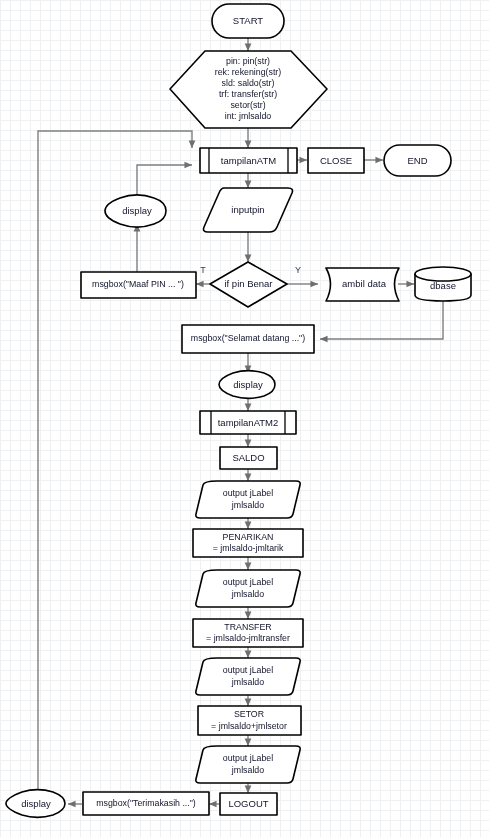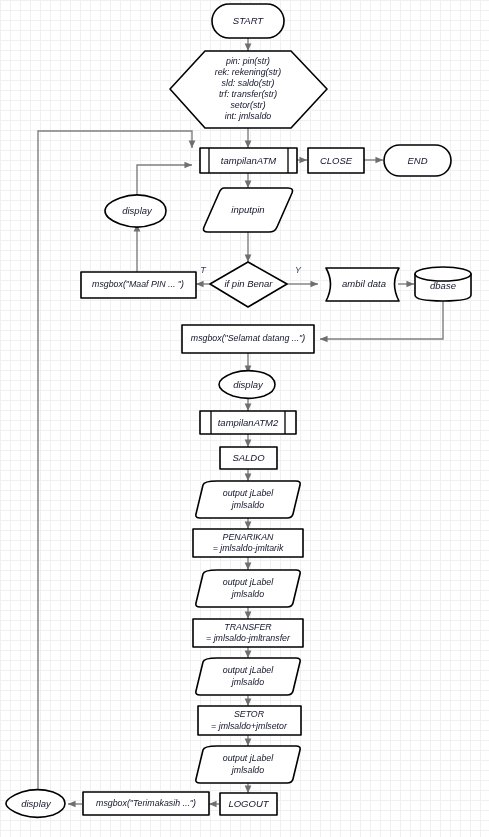--- a/index.html
+++ b/index.html
@@ -17,21 +17,20 @@
     height: 837px;
     background-color: #ffffff;
     background-image:
       linear-gradient(to right, #eef0f2 1px, transparent 1px),
       linear-gradient(to bottom, #eef0f2 1px, transparent 1px),
       linear-gradient(to right, #dfe3e6 1px, transparent 1px),
       linear-gradient(to bottom, #dfe3e6 1px, transparent 1px);
     background-size: 10px 10px, 10px 10px, 40px 40px, 40px 40px;
     background-position: 0 0, 0 0, 0 0, 0 0;
     overflow: hidden;
-    font-style: italic;
   }
   #flow {
     position: absolute;
     left: 0;
     top: 0;
     width: 489px;
     height: 837px;
   }
   .shape {
     fill: #ffffff;

